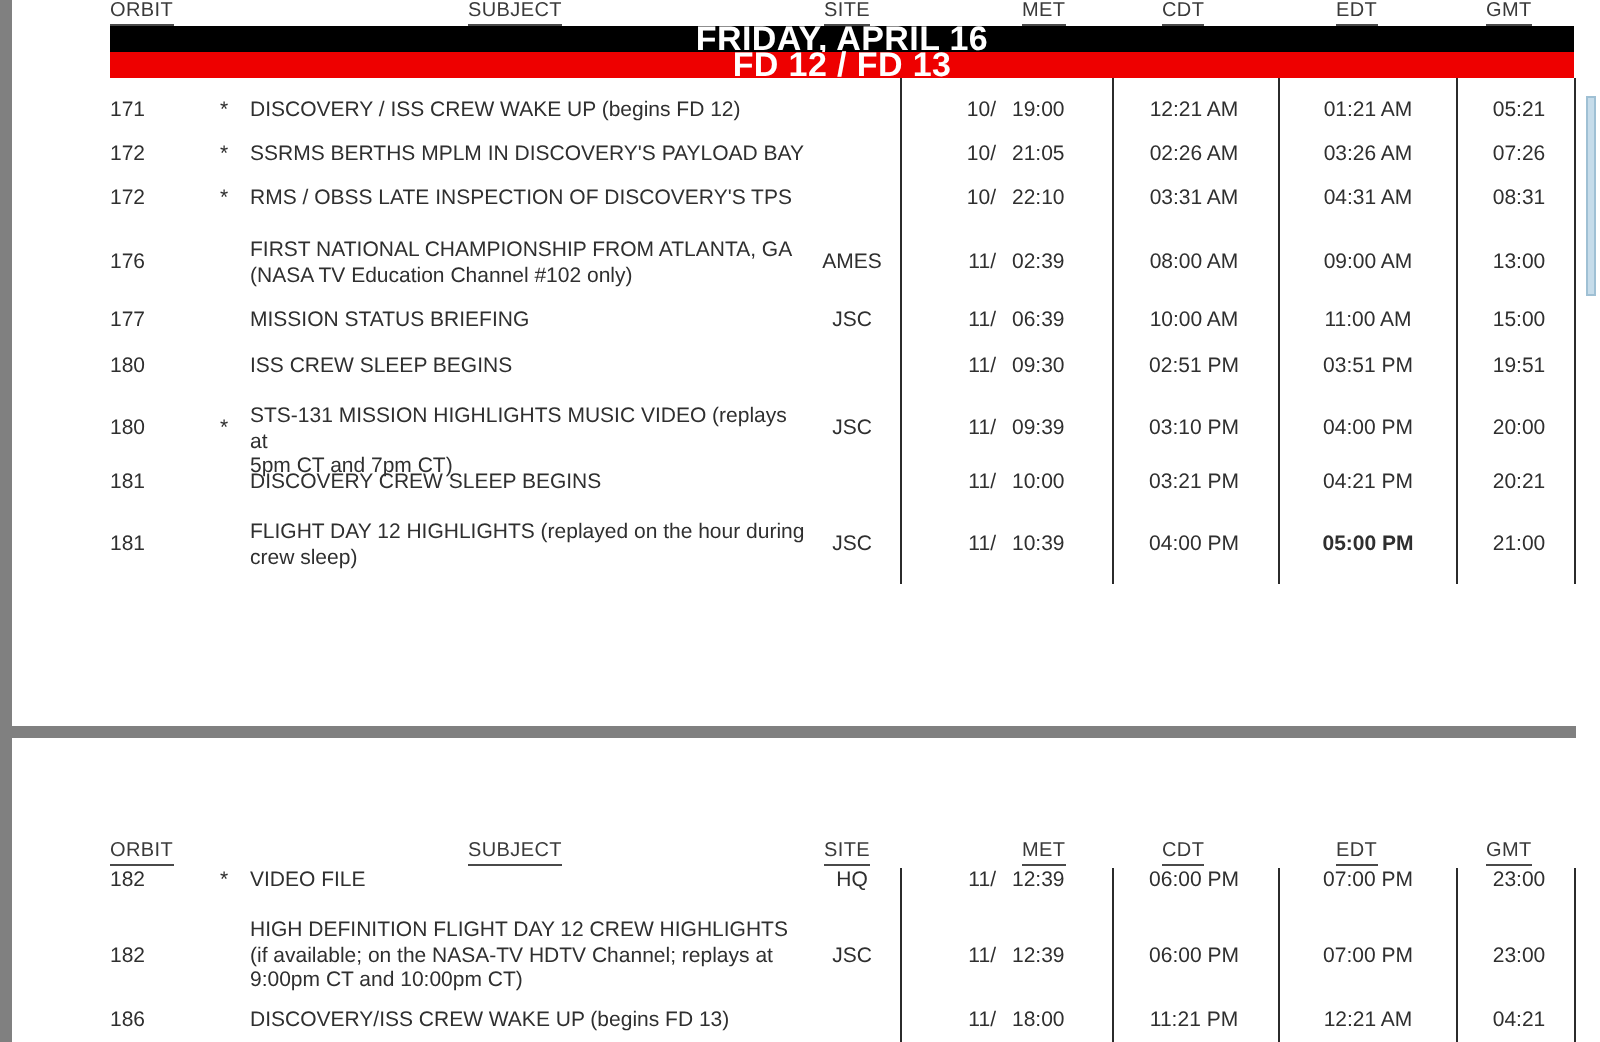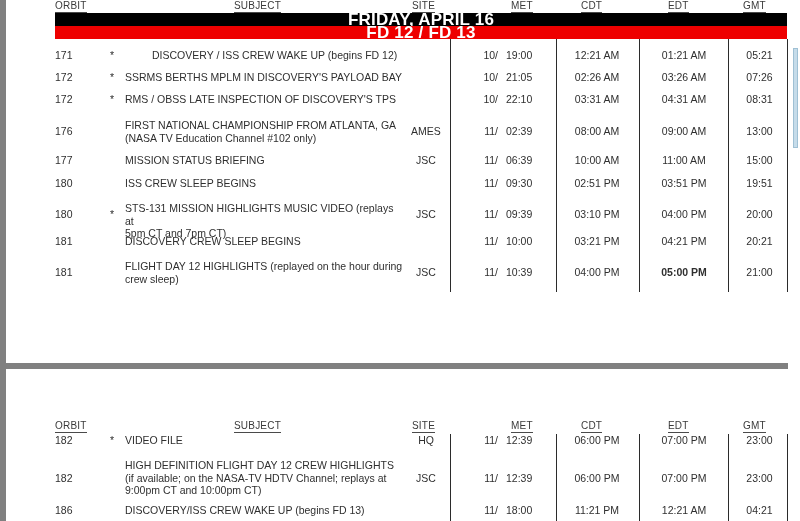--- a/index.html
+++ b/index.html
@@ -186,21 +186,21 @@
 
       <div class="rows" id="rows-1" style="position:absolute; top:39px; left:0; width:794px; height:253px;">
         <div class="divider" style="left:444px; height:253px;"></div>
         <div class="divider" style="left:550px; height:253px;"></div>
         <div class="divider" style="left:633px; height:253px;"></div>
         <div class="divider" style="left:722px; height:253px;"></div>
         <div class="divider" style="left:781px; height:253px;"></div>
       <div class="row" style="position: absolute; left: 0px; top: 10px; width: 794px;">
             <div class="cell c-orbit" style="top: 0px;">171</div>
             <div class="cell c-star" style="top: 0px;">*</div>
-            <div class="cell c-subject" style="top: 0px; margin-left: 27px;">DISCOVERY / ISS CREW WAKE UP (begins FD 12)</div>
+            <div class="cell c-subject" style="top: 0px;">DISCOVERY / ISS CREW WAKE UP (begins FD 12)</div>
             <div class="cell c-site" style="top: 0px;"></div>
             <div class="cell c-metd" style="top: 0px;">10/</div>
             <div class="cell c-met" style="top: 0px;">19:00</div>
             <div class="cell c-cdt" style="top: 0px;">12:21 AM</div>
             <div class="cell c-edt" style="top: 0px;">01:21 AM</div>
             <div class="cell c-gmt" style="top: 0px;">05:21</div>
           </div>
           <div class="row" style="position: absolute; left: 0px; top: 32px; width: 794px;">
             <div class="cell c-orbit" style="top: 0px;">172</div>
             <div class="cell c-star" style="top: 0px;">*</div>

